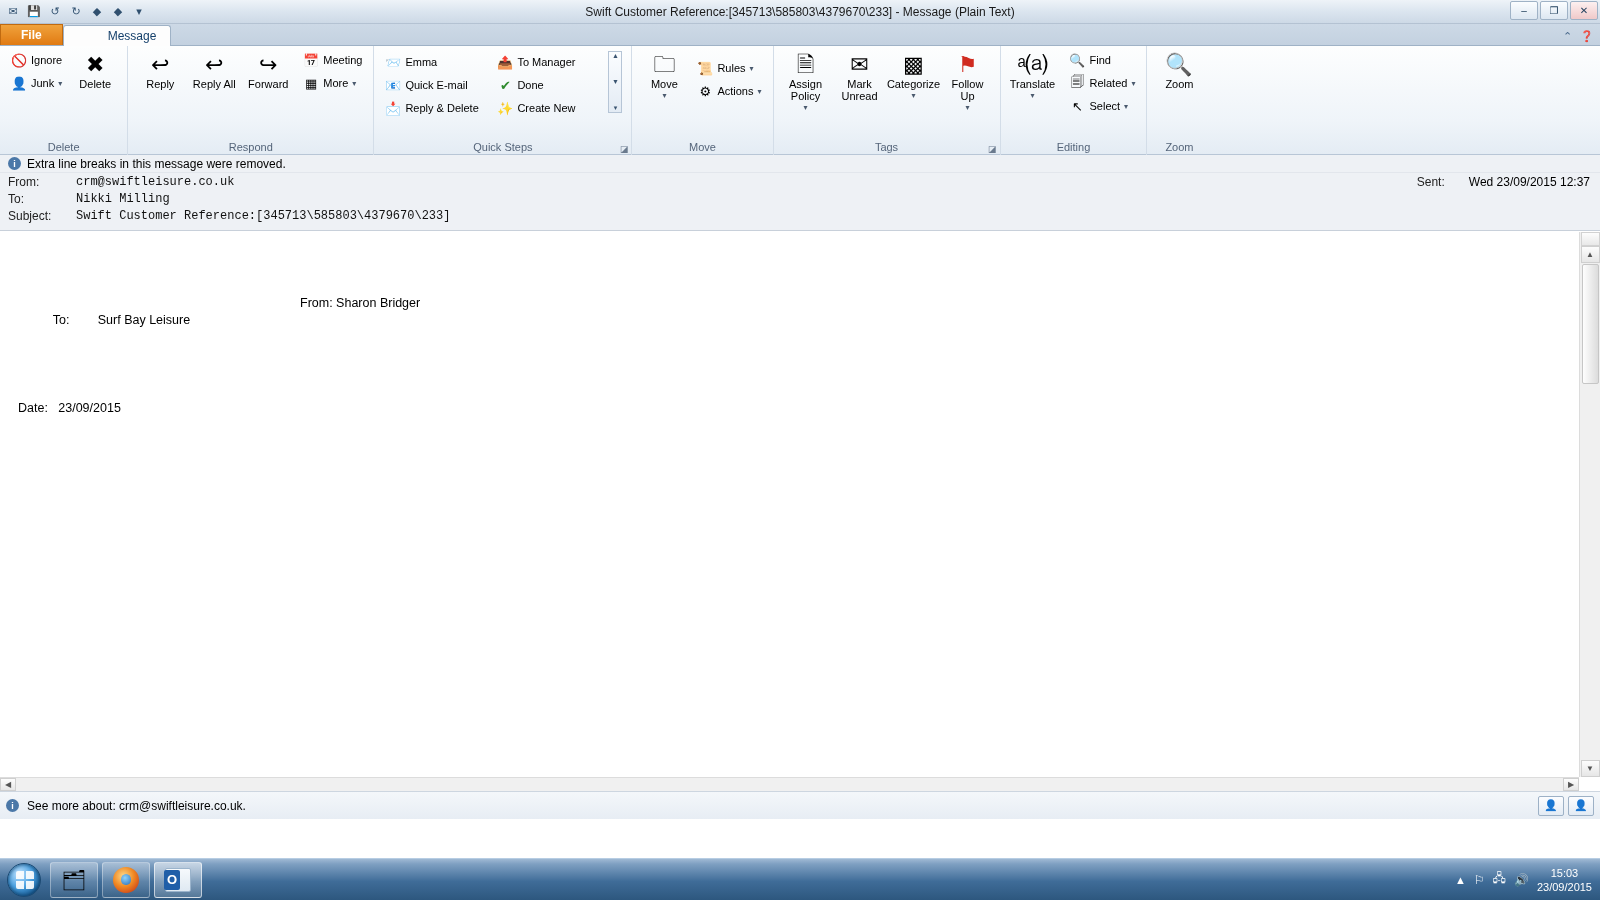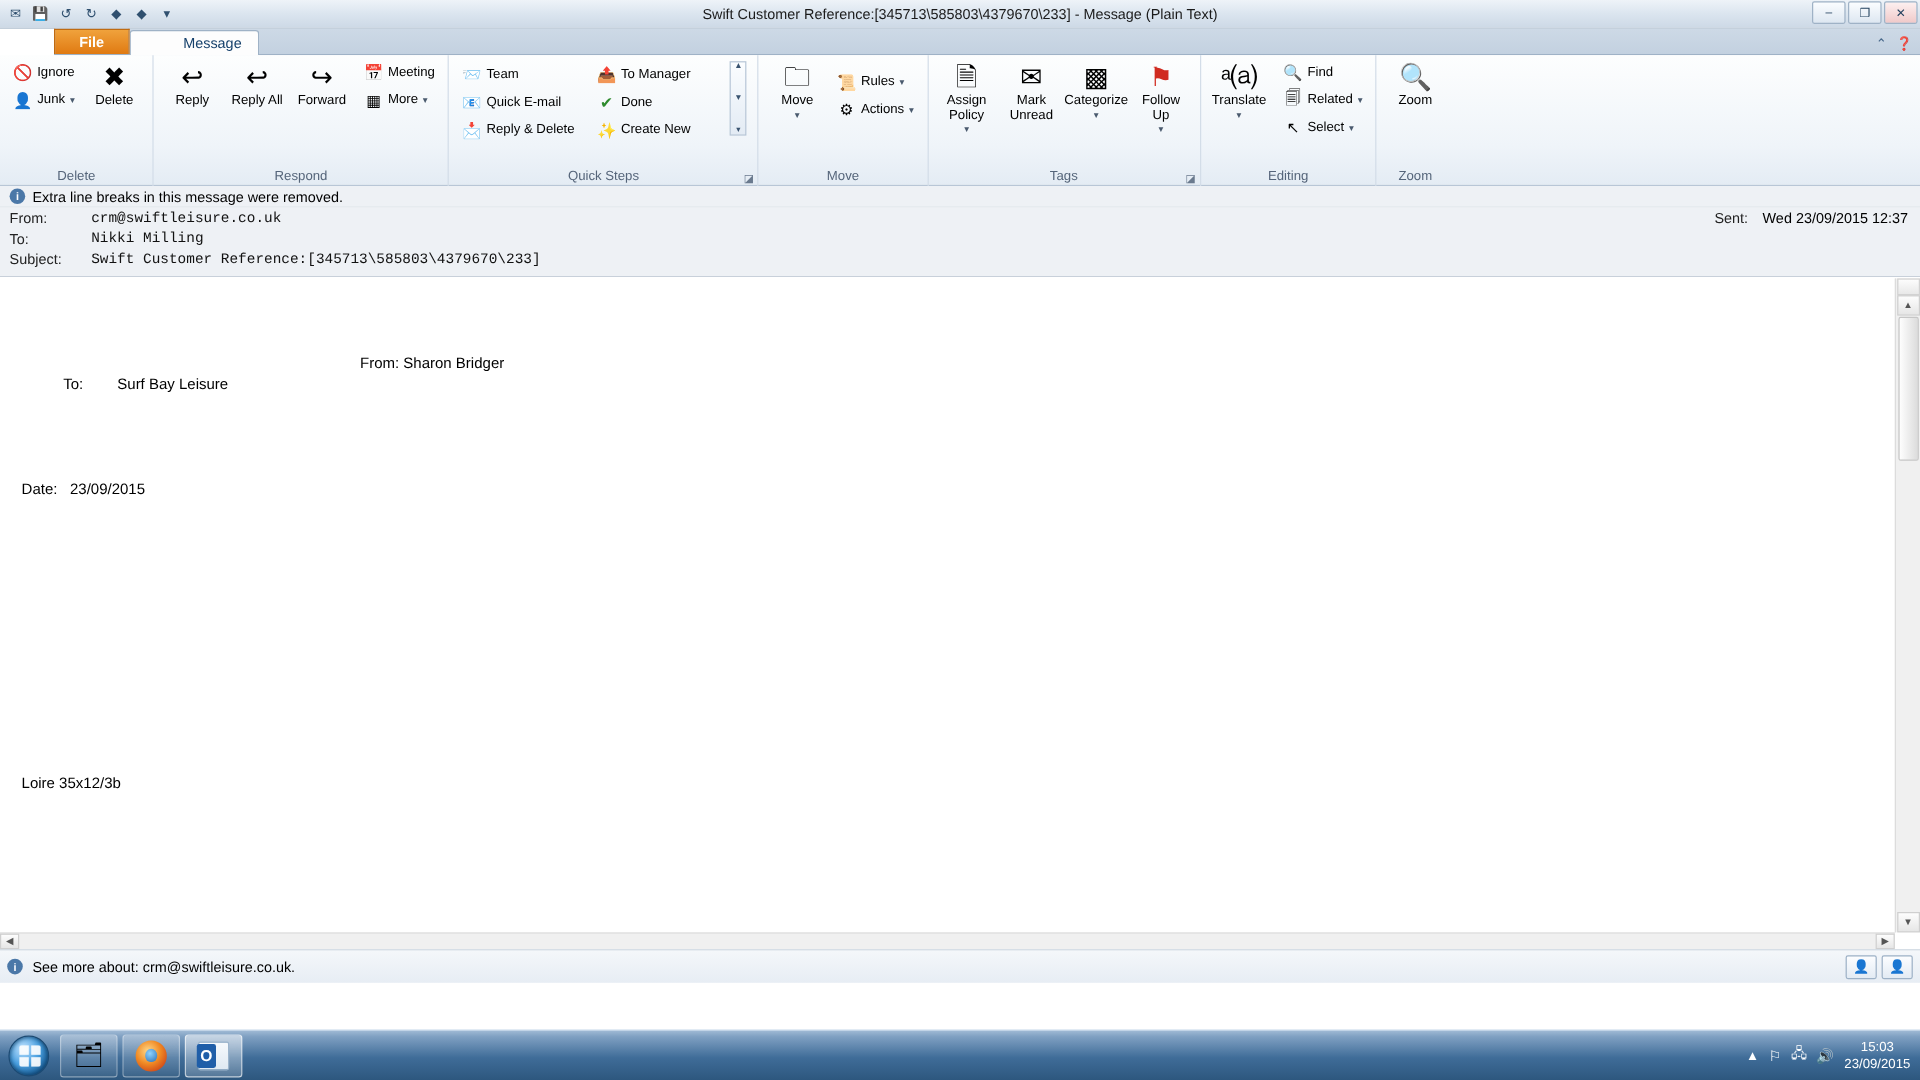--- a/index.html
+++ b/index.html
@@ -47,21 +47,20 @@
   }
   .wincontrols .close { background: linear-gradient(to bottom,#fdf0f0,#f0c9c9); }
 
   
   .ribbon-tabs {
     height: 22px;
     background: linear-gradient(to bottom,#cdd9e6,#c3d1e0);
     display: flex; align-items: flex-start;
     position: relative;
     border-bottom: 1px solid #9fb2c6;
-    margin-left: 45px;
   }
   .tab {
     height: 21px; padding: 0 14px;
     display: flex; align-items: center;
     font-size: 12px;
     border: 1px solid transparent;
     border-bottom: none;
   }
   .tab.file {
     background: linear-gradient(to bottom,#f0a23c,#e07a12);
@@ -151,21 +150,21 @@
     background: #eef1f5;
     padding: 2px 0 4px 0;
     position: relative;
     border-bottom: 1px solid #c8d0da;
   }
   .hrow { display: flex; height: 17px; font-size: 12px; }
   .hlabel { width: 76px; padding-left: 8px; color: #222; }
   .hvalue { color: #111; font-family: Liberation Mono, monospace; }
   .sentblock {
     position: absolute; right: 10px; top: 2px;
-    font-size: 12px; display: flex; gap: 12px;
+    font-size: 12px; display: flex; gap: 24px;
   }
   .sentlabel { color: #222; }
 
   
   .bodywrap {
     position: relative;
     height: 560px;
     background: #fff;
     border-top: 1px solid #fff;
   }
@@ -389,21 +388,21 @@
         </div>
       </div>
       <div class="group-label">Respond</div>
     </div>
 
     <div class="group" style="width:258px">
       <div class="group-body" style="padding-top:2px">
         <div class="col" style="width:110px">
           <div class="btn-small">
             <span class="g">📨</span>
-            <span>Team</span>
+            <span>Emma</span>
           </div>
           <div class="btn-small">
             <span class="g">📧</span>
             <span>Quick E-mail</span>
           </div>
           <div class="btn-small">
             <span class="g">📩</span>
             <span>Reply &amp; Delete</span>
           </div>
         </div>
@@ -554,21 +553,20 @@
 
       <div class="twocol">
         <div><span>Date:   23/09/2015</span></div>
       </div>
 
       <div style="height:17px"></div>
 
 
       <div style="height:34px"></div>
 
-      <div>Loire 35x12/3b</div>
       
 
       
 
       
       
       
 
       
 

